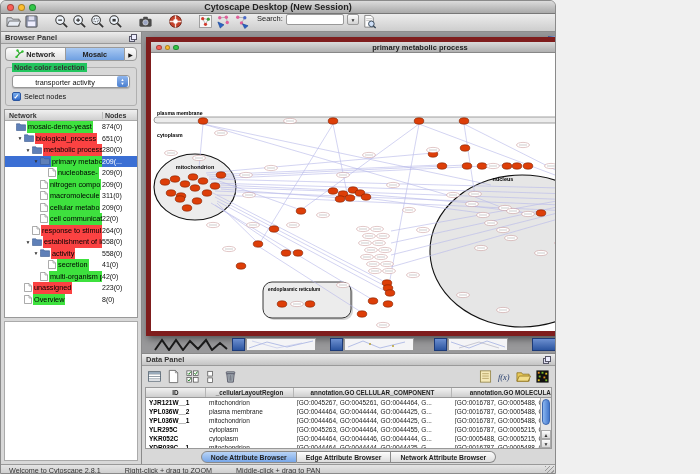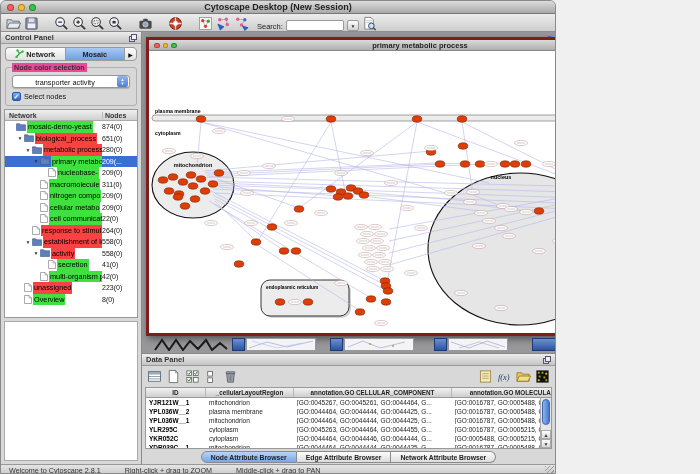--- a/index.html
+++ b/index.html
@@ -3,38 +3,38 @@
 <meta charset="utf-8">
 <style>
 *{box-sizing:border-box;margin:0;padding:0}
 body{background:#f0f0f0;font-family:"Liberation Sans",sans-serif;}
 #win{position:relative;width:556px;height:474px;background:#d8d8d8;border:1px solid #8a8a8a;border-radius:6px 6px 0 0;overflow:hidden;font-size:8px;color:#111}
 .titlebar{height:13px;background:linear-gradient(#dcdcdc,#a9a9a9);border-bottom:1px solid #777;display:flex;align-items:center;position:relative}
 .lights{position:absolute;left:6px;top:3px;display:flex;gap:4px}
 .light{width:7px;height:7px;border-radius:50%;border:1px solid rgba(0,0,0,.3)}
 .l-red{background:#f95f57}.l-yellow{background:#fdbd2e}.l-green{background:#32c748}
 .wtitle{flex:1;text-align:center;font-weight:bold;font-size:9px;color:#222}
-.toolbar{height:18px;background:linear-gradient(#ececec,#cdcdcd);border-bottom:1px solid #8e8e8e;display:flex;align-items:flex-end;padding:0 5px;gap:3px}
+.toolbar{height:18px;background:linear-gradient(#ececec,#cdcdcd);border-bottom:1px solid #8e8e8e;display:flex;align-items:flex-start;padding:0 5px;gap:3px}
 .tb-icon{width:15px;height:15px;display:flex;align-items:center;justify-content:center}
 .tb-sep{width:9px;height:15px}
 .search-label{font-size:7.5px;color:#222;margin-left:5px}
 .search-input{width:58px;height:11px;background:#fff;border:1px solid #999;border-radius:2px;font-size:7px;padding:0 2px;font-family:"Liberation Sans",sans-serif}
 .search-btn{width:12px;height:11px;background:linear-gradient(#fefefe,#d2d2d2);border:1px solid #999;border-radius:2px;font-size:5px;display:flex;align-items:center;justify-content:center;color:#333}
 .main{display:flex;height:432px}
 
 .cp{width:141px;background:#d8d8d8;border-right:1px solid #8a8a8a;display:flex;flex-direction:column}
 .panel-hd{height:12px;background:linear-gradient(#ededed,#c4c4c4);border-bottom:1px solid #9a9a9a;display:flex;align-items:center;padding:0 4px;font-size:7.5px;font-weight:bold;color:#333;flex:0 0 auto}
 .panel-hd .float{margin-left:auto;display:flex}
 .cp-tabs{display:flex;margin:3px 4px 2px;height:14px;flex:0 0 auto}
 .cp-tab{flex:1;display:flex;align-items:center;justify-content:center;gap:2px;font-size:7.3px;font-weight:bold;background:linear-gradient(#fdfdfd,#e0e0e0);border:1px solid #9a9a9a;color:#222;border-right-width:0}
 .cp-tab:first-child{border-radius:4px 0 0 4px}
 .cp-tab.active{background:linear-gradient(#a9c9f2,#6fa0e2)}
 .cp-arrow{width:13px;display:flex;align-items:center;justify-content:center;background:linear-gradient(#fdfdfd,#e0e0e0);border:1px solid #9a9a9a;border-radius:0 4px 4px 0;font-size:6px;color:#111}
 .groupbox{margin:4px 4px 3px;border:1px solid #b0b0b0;border-radius:3px;padding:5px 4px 4px;position:relative;flex:0 0 auto}
-.gb-title{position:absolute;top:-5px;left:6px;background:#ec4899;padding:0 2px;font-size:7.2px;font-weight:bold;color:#333}
+.gb-title{position:absolute;top:-5px;left:6px;background:#22c55e;padding:0 2px;font-size:7.2px;font-weight:bold;color:#333}
 .dropdown{height:13px;background:#fff;border:1px solid #979797;border-radius:3px;display:flex;align-items:flex-end;margin:2px 2px 4px;box-shadow:0 1px 1px rgba(0,0,0,.18)}
 .dd-val{flex:1;text-align:center;font-size:7.3px;white-space:nowrap;overflow:hidden}
 .dd-btn{width:11px;height:11px;margin-right:1px;background:linear-gradient(#8fb6ee,#4a7fd0);border-radius:2px;display:flex;flex-direction:column;align-items:center;justify-content:center;color:#fff;font-size:4px;line-height:3.2px}
 .cb-row{display:flex;align-items:center;gap:3px;margin:1px 2px 0}
 .cb{width:9px;height:9px;border-radius:2px;background:linear-gradient(#7ab0f0,#3068c8);border:1px solid #2a55a0;color:#fff;font-size:7px;line-height:8px;text-align:center;font-weight:bold}
 .cb-label{font-size:7.3px}
 .tree{margin:0 3px;border:1px solid #999;background:#fff;height:209px;overflow:hidden;flex:0 0 auto}
 .tree-hd{height:11px;background:linear-gradient(#f0f0f0,#d0d0d0);border-bottom:1px solid #aaa;display:flex;font-size:7px;font-weight:bold;color:#333;align-items:center}
 .tree-hd .c1{padding-left:4px;flex:1}
 .tree-hd .c2{width:35px;border-left:1px solid #bbb;padding-left:2px}
@@ -44,21 +44,21 @@
 .ticon{flex:0 0 auto;margin-right:1px;display:flex}
 .chip{padding:13px 1px;color:#000;overflow:hidden;flex:0 1 auto}
 .chip.green{background:#3ee13e}.chip.red{background:#fb4242}
 .count{margin-left:auto;width:35px;font-size:7px;color:#111;flex:0 0 auto}
 .trow.sel .count{color:#fff}
 .cp-bottom{flex:1;margin:3px 3px 3px;border:1px solid #aaa;background:#fff}
 
 .right{flex:1;display:flex;flex-direction:column;position:relative;min-width:0}
 .desktop{height:322px;background:#98989a;position:relative;overflow:hidden}
 .blue-edge{position:absolute;right:0;top:4px;width:7px;height:300px;background:linear-gradient(90deg,#3c5f9e,#8fb0e8)}
-.netwin{position:absolute;left:4px;top:5px;width:548px;height:299px;border:3px solid #7f1d1d;box-shadow:2px 3px 7px rgba(0,0,0,.45);background:#fff;display:flex;flex-direction:column}
+.netwin{position:absolute;left:4px;top:5px;width:548px;height:299px;border:5px solid #7f1d1d;box-shadow:2px 3px 7px rgba(0,0,0,.45);background:#fff;display:flex;flex-direction:column}
 .nw-hd{height:11px;background:linear-gradient(#dadada,#b0b0b0);border-bottom:1px solid #888;position:relative;display:flex;align-items:center;flex:0 0 auto}
 .nw-hd .lights{top:2.5px;left:5px;gap:3px}
 .nw-hd .light{width:5.5px;height:5.5px}
 .nw-title{flex:1;text-align:center;font-size:7.5px;font-weight:bold;color:#222}
 .nw-canvas{flex:1;position:relative;background:#fff;overflow:hidden}
 #graph{position:absolute;left:0;top:0}
 .grip{position:absolute;right:1px;bottom:1px;width:8px;height:8px;background:repeating-linear-gradient(135deg,#9a9a9a 0 1px,transparent 1px 3px)}
 .ministrip{position:absolute;left:0;top:306px;height:15px;width:100%}
 .mini{position:absolute;top:0;height:13px}
 .bluebar{background:linear-gradient(#6c8fd0,#2c55a0);border:1px solid #1c3a78}
@@ -203,21 +203,21 @@
           <circle cx="10" cy="10.5" r="3" fill="#cfe0f8" stroke="#345" stroke-width="1"></circle>
           <line x1="12.2" y1="12.7" x2="14.6" y2="15" stroke="#345" stroke-width="1.4"></line>
         </svg>
       </div>
   </div>
 
   <div class="main">
 
     <div class="cp">
       <div class="panel-hd">
-        <span>Control Panel</span>
+        <span>Browser Panel</span>
         <span class="float">
             <svg width="8" height="8">
               <rect x="0.5" y="2.5" width="5" height="5" fill="#dde" stroke="#556"></rect>
               <rect x="2.5" y="0.5" width="5" height="5" fill="#eef" stroke="#556"></rect>
             </svg>
           </span>
       </div>
       <div class="cp-tabs">
         <div class="cp-tab">
           <span><svg width="9" height="9">
@@ -311,34 +311,34 @@
             </div>
             <div class="trow">
               <span style="width: 27px; flex: 0 0 auto;"></span>
               <span class="tarrow"></span>
               <span class="ticon">
                 <svg width="8" height="9">
                   <path d="M0.5,0.5 L5,0.5 L7.5,3 L7.5,8.5 L0.5,8.5 Z" fill="#fff" stroke="#888" stroke-width="0.7"></path>
                   <path d="M5,0.5 L5,3 L7.5,3" fill="none" stroke="#888" stroke-width="0.6"></path>
                 </svg>
               </span>
+              <span class="chip green">nitrogen compo</span>
+              <span class="count">209(0)</span>
+            </div>
+            <div class="trow">
+              <span style="width: 27px; flex: 0 0 auto;"></span>
+              <span class="tarrow"></span>
+              <span class="ticon">
+                <svg width="8" height="9">
+                  <path d="M0.5,0.5 L5,0.5 L7.5,3 L7.5,8.5 L0.5,8.5 Z" fill="#fff" stroke="#888" stroke-width="0.7"></path>
+                  <path d="M5,0.5 L5,3 L7.5,3" fill="none" stroke="#888" stroke-width="0.6"></path>
+                </svg>
+              </span>
               <span class="chip green">macromolecule</span>
               <span class="count">311(0)</span>
-            </div>
-            <div class="trow">
-              <span style="width: 27px; flex: 0 0 auto;"></span>
-              <span class="tarrow"></span>
-              <span class="ticon">
-                <svg width="8" height="9">
-                  <path d="M0.5,0.5 L5,0.5 L7.5,3 L7.5,8.5 L0.5,8.5 Z" fill="#fff" stroke="#888" stroke-width="0.7"></path>
-                  <path d="M5,0.5 L5,3 L7.5,3" fill="none" stroke="#888" stroke-width="0.6"></path>
-                </svg>
-              </span>
-              <span class="chip green">nitrogen compo</span>
-              <span class="count">209(0)</span>
             </div>
             <div class="trow">
               <span style="width: 27px; flex: 0 0 auto;"></span>
               <span class="tarrow"></span>
               <span class="ticon">
                 <svg width="8" height="9">
                   <path d="M0.5,0.5 L5,0.5 L7.5,3 L7.5,8.5 L0.5,8.5 Z" fill="#fff" stroke="#888" stroke-width="0.7"></path>
                   <path d="M5,0.5 L5,3 L7.5,3" fill="none" stroke="#888" stroke-width="0.6"></path>
                 </svg>
               </span>

